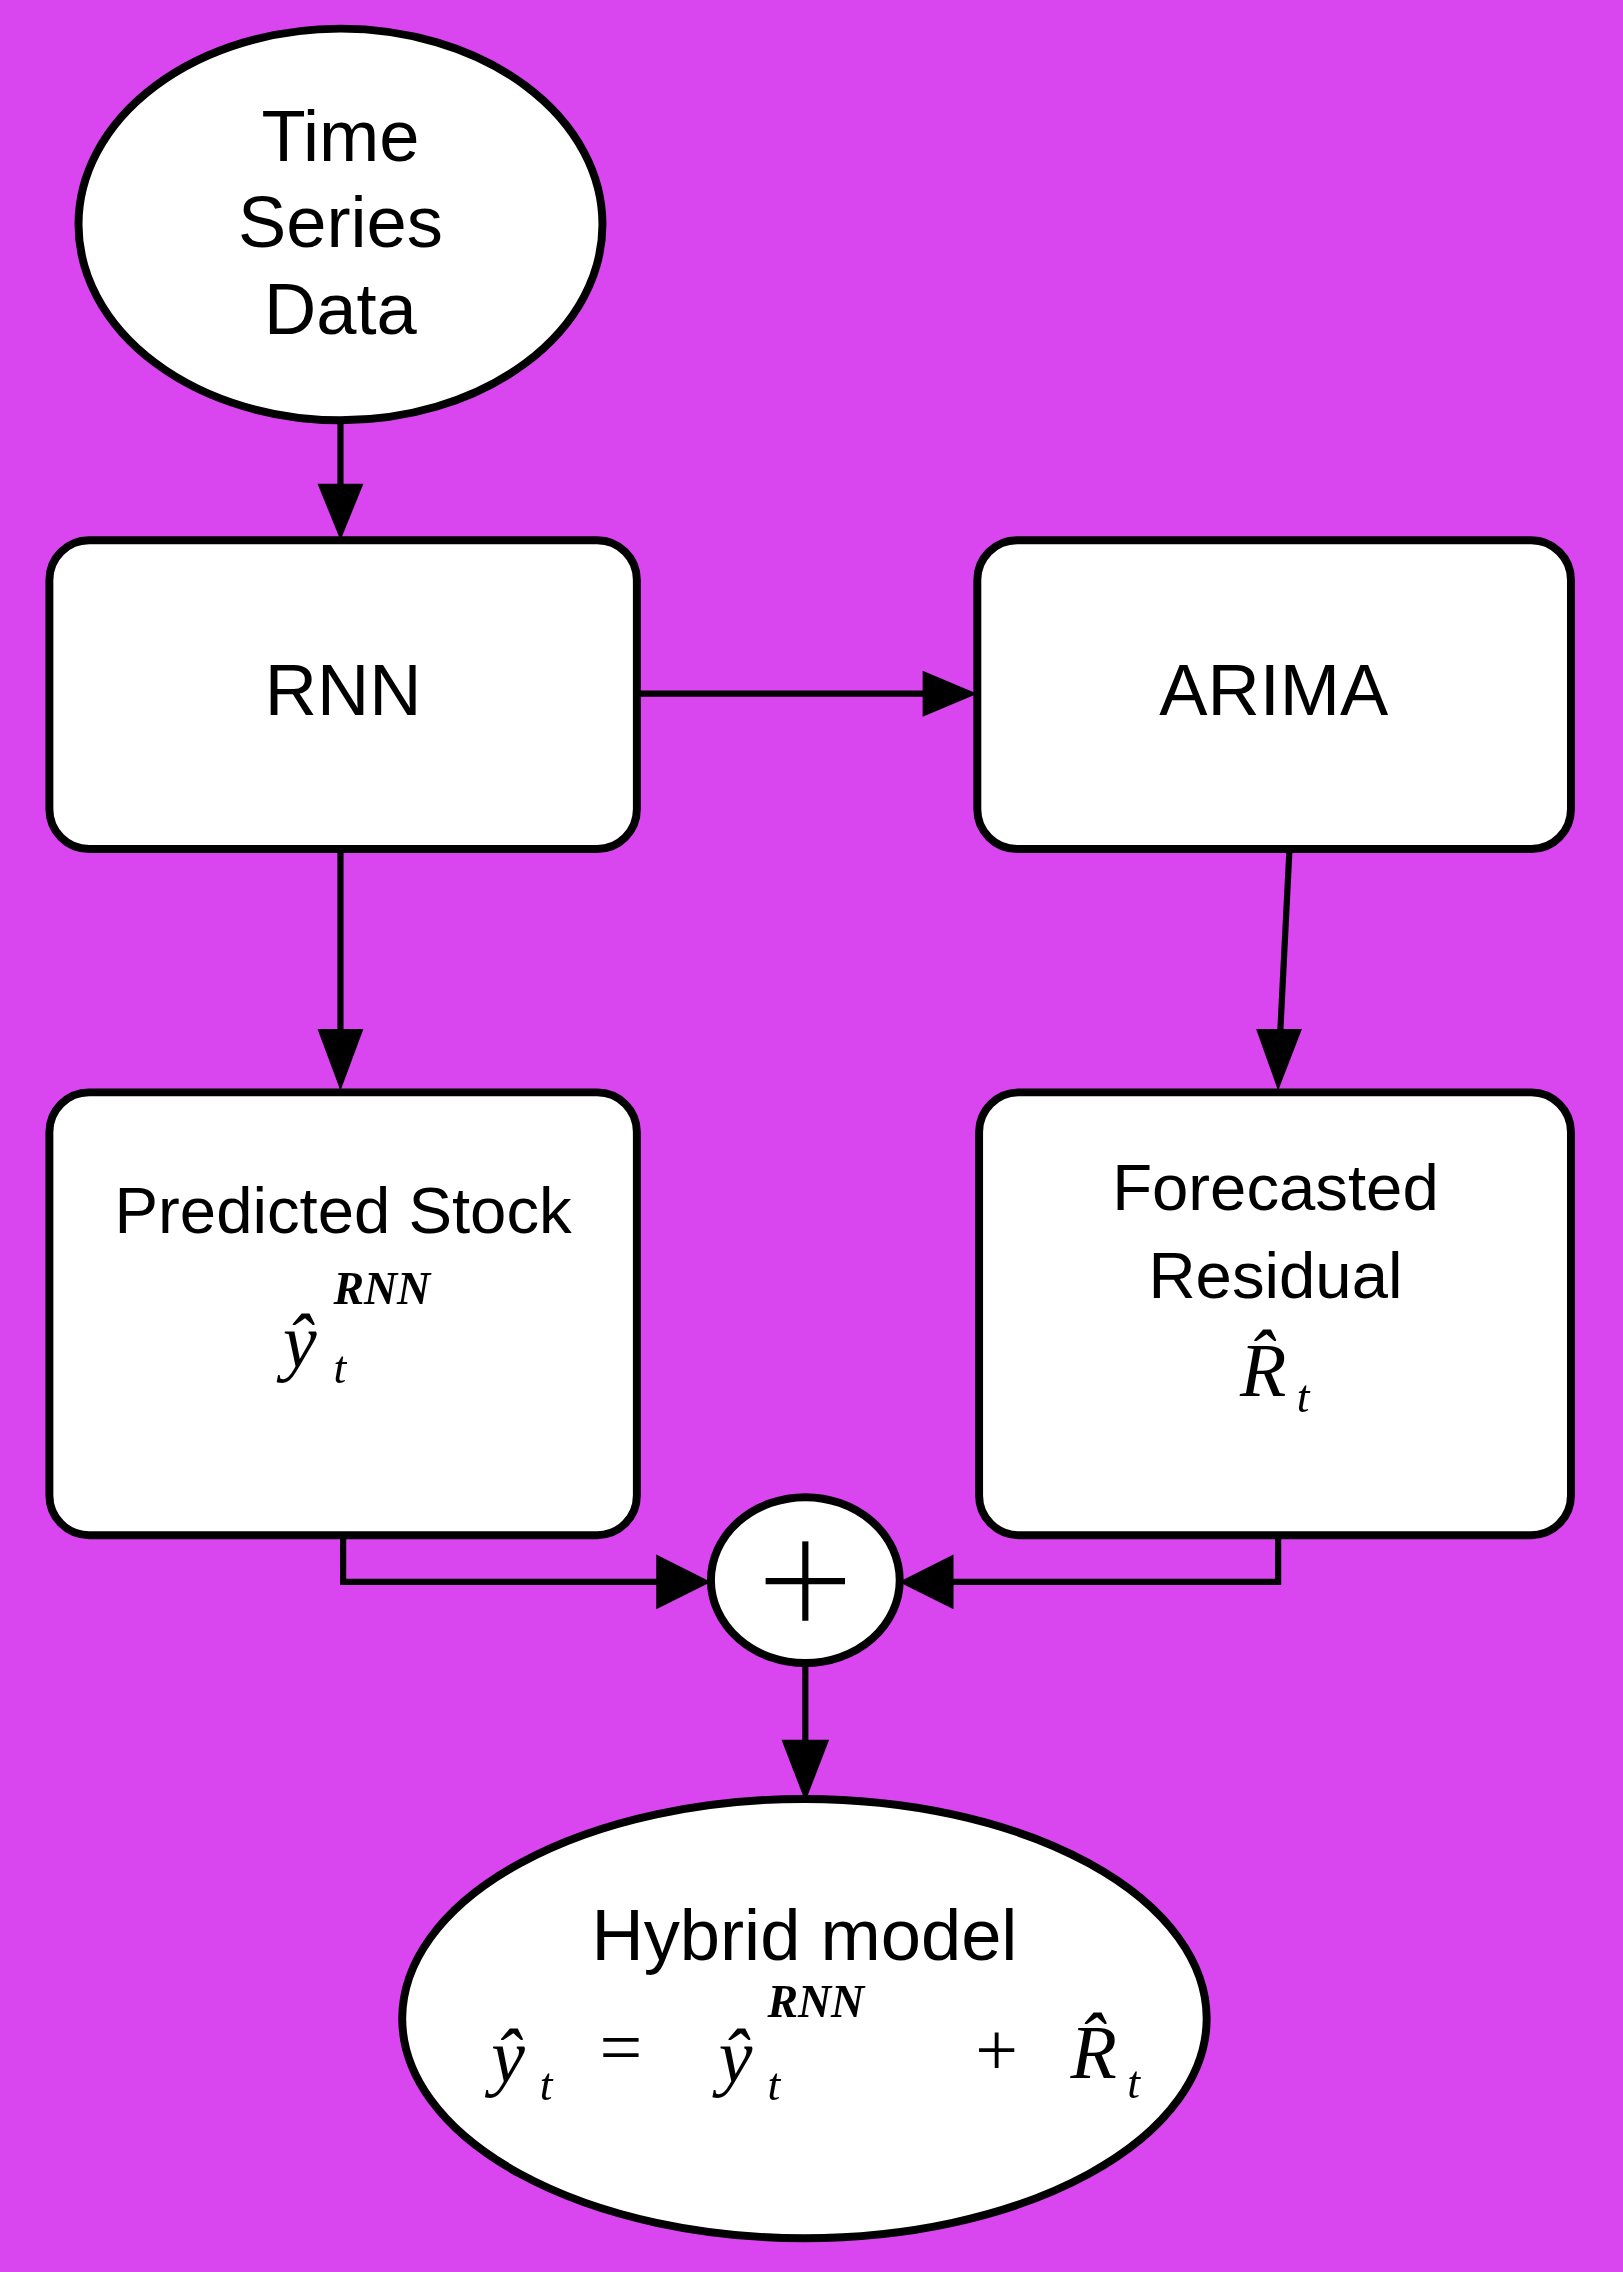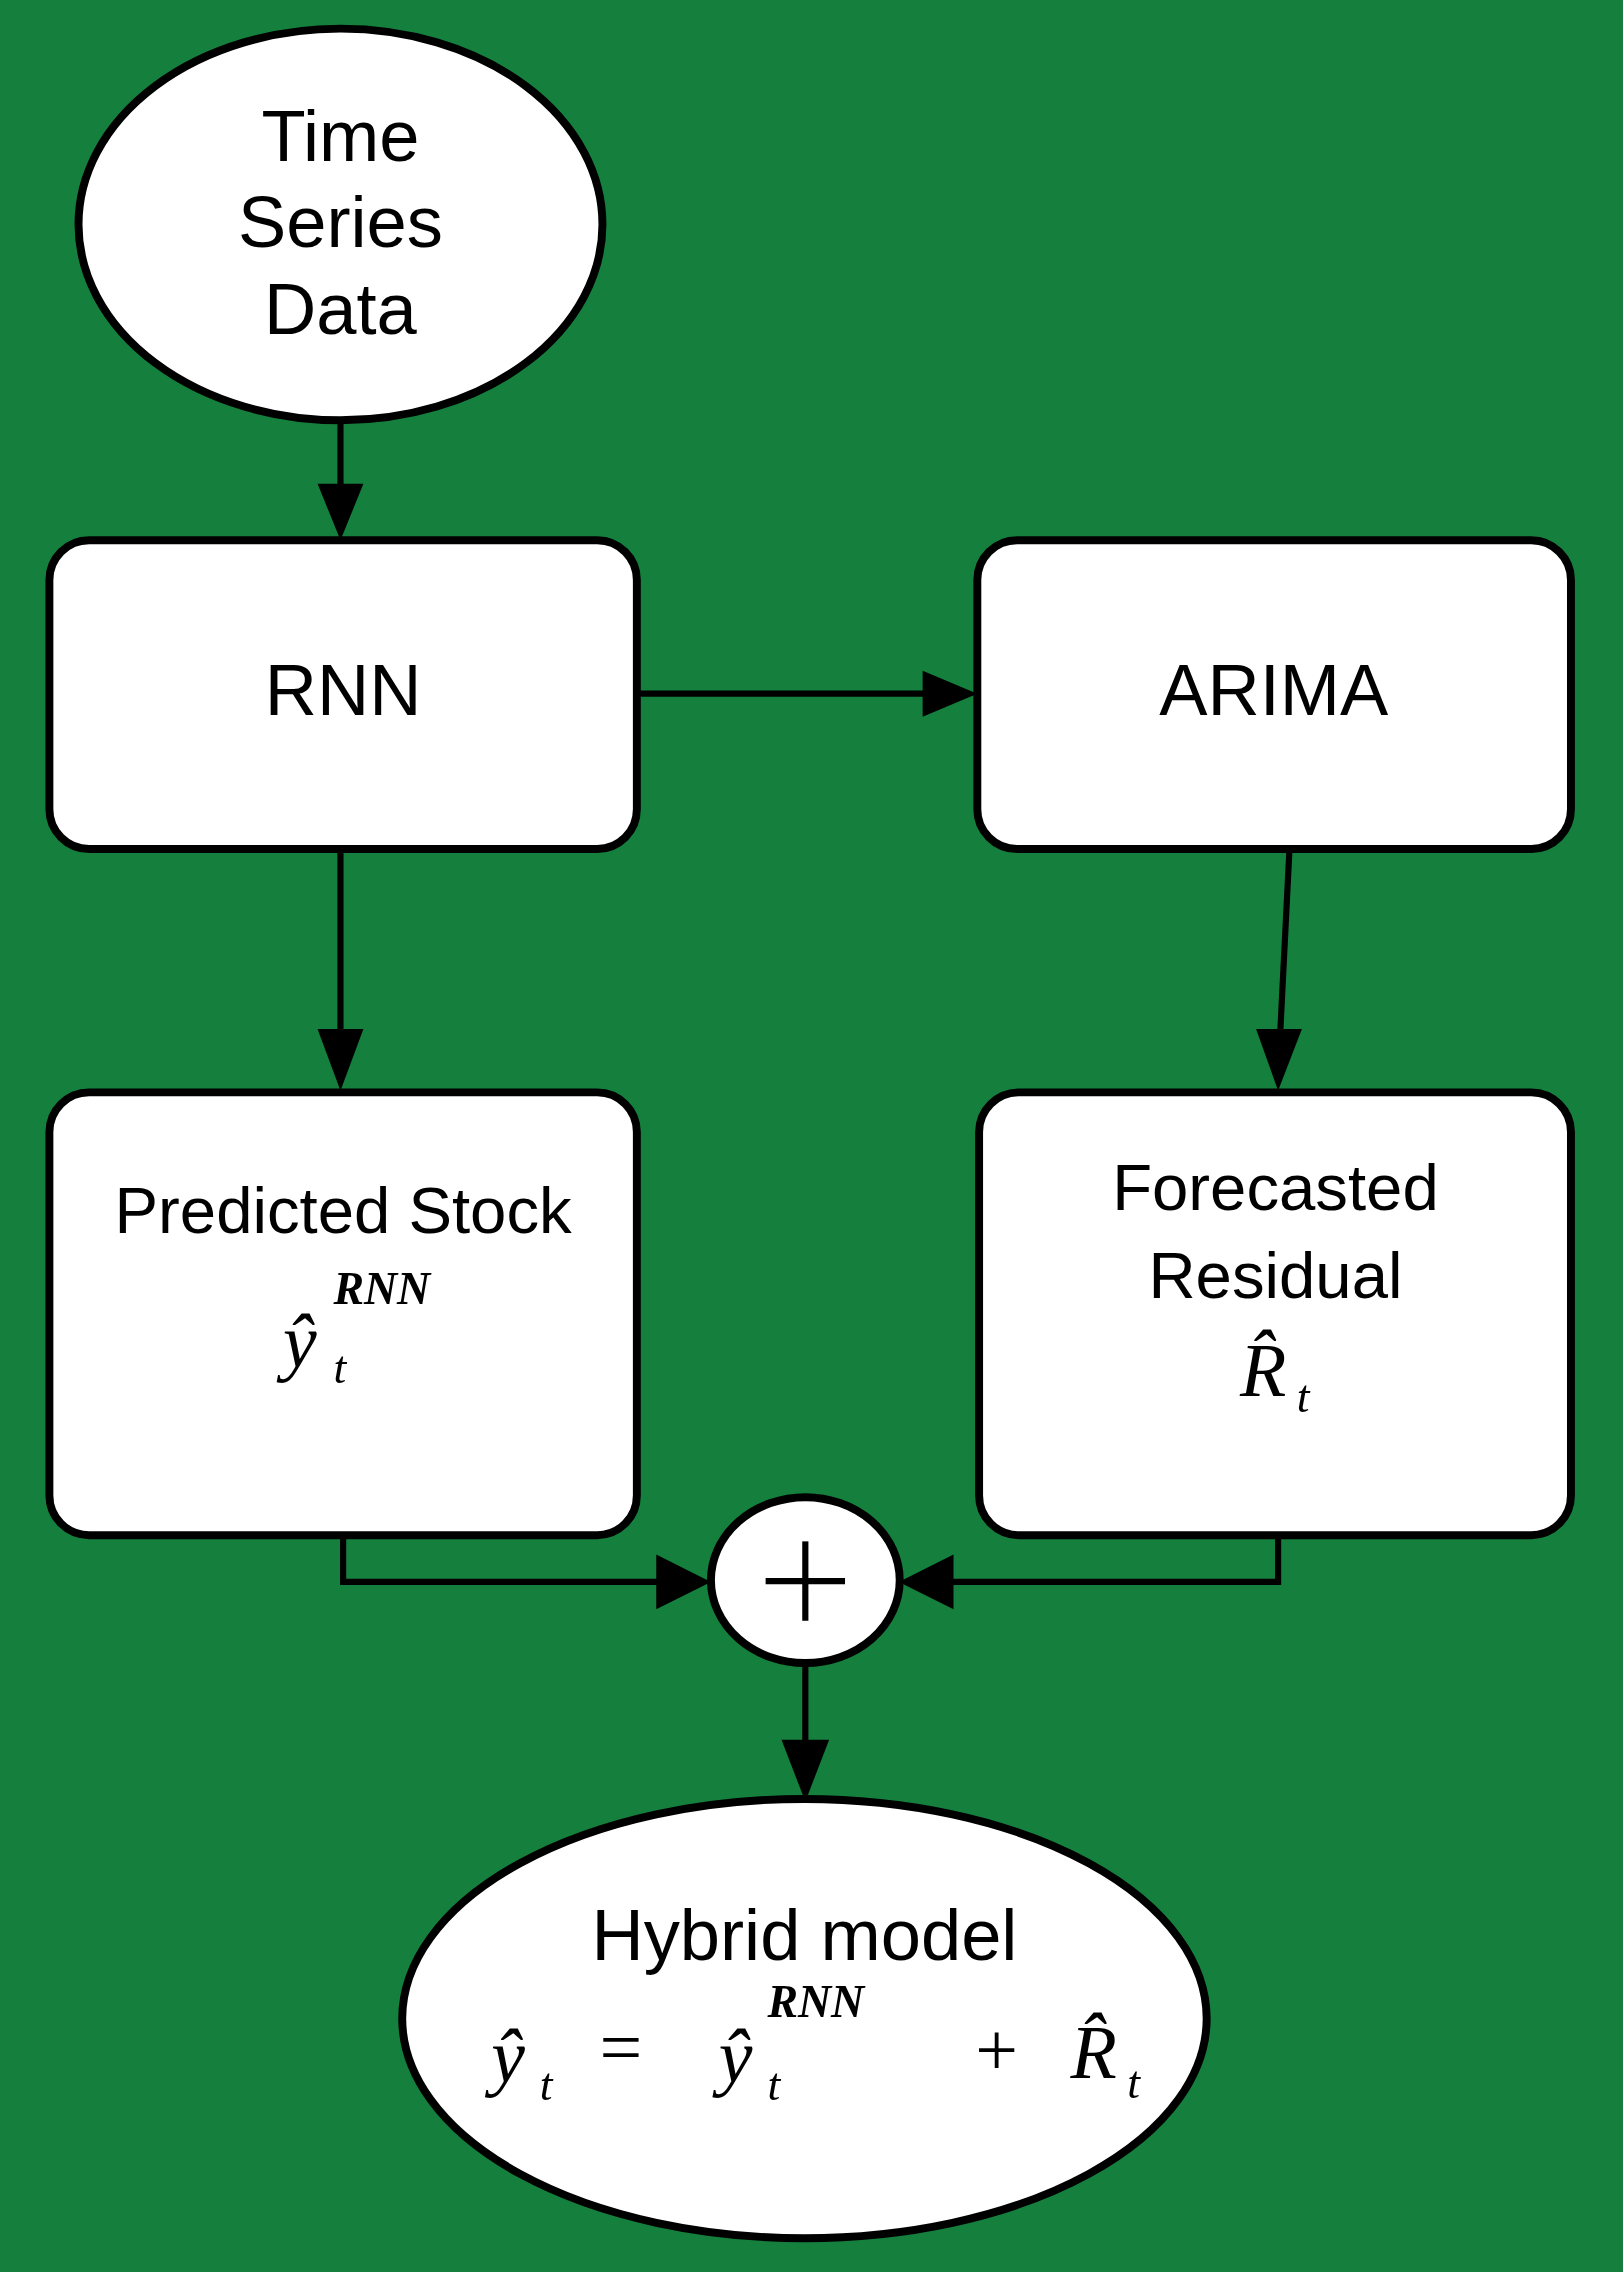--- a/index.html
+++ b/index.html
@@ -9,21 +9,21 @@
     background: #ffffff;
   }
   body {
     font-family: "Liberation Sans", sans-serif;
     color: #000000;
   }
   #canvas {
     position: relative;
     width: 1623px;
     height: 2273px;
-    background: #15803d;
+    background: #d946ef;
     overflow: hidden;
   }
   svg#diagram {
     position: absolute;
     left: 0;
     top: 0;
     width: 1623px;
     height: 2273px;
     display: block;
   }

